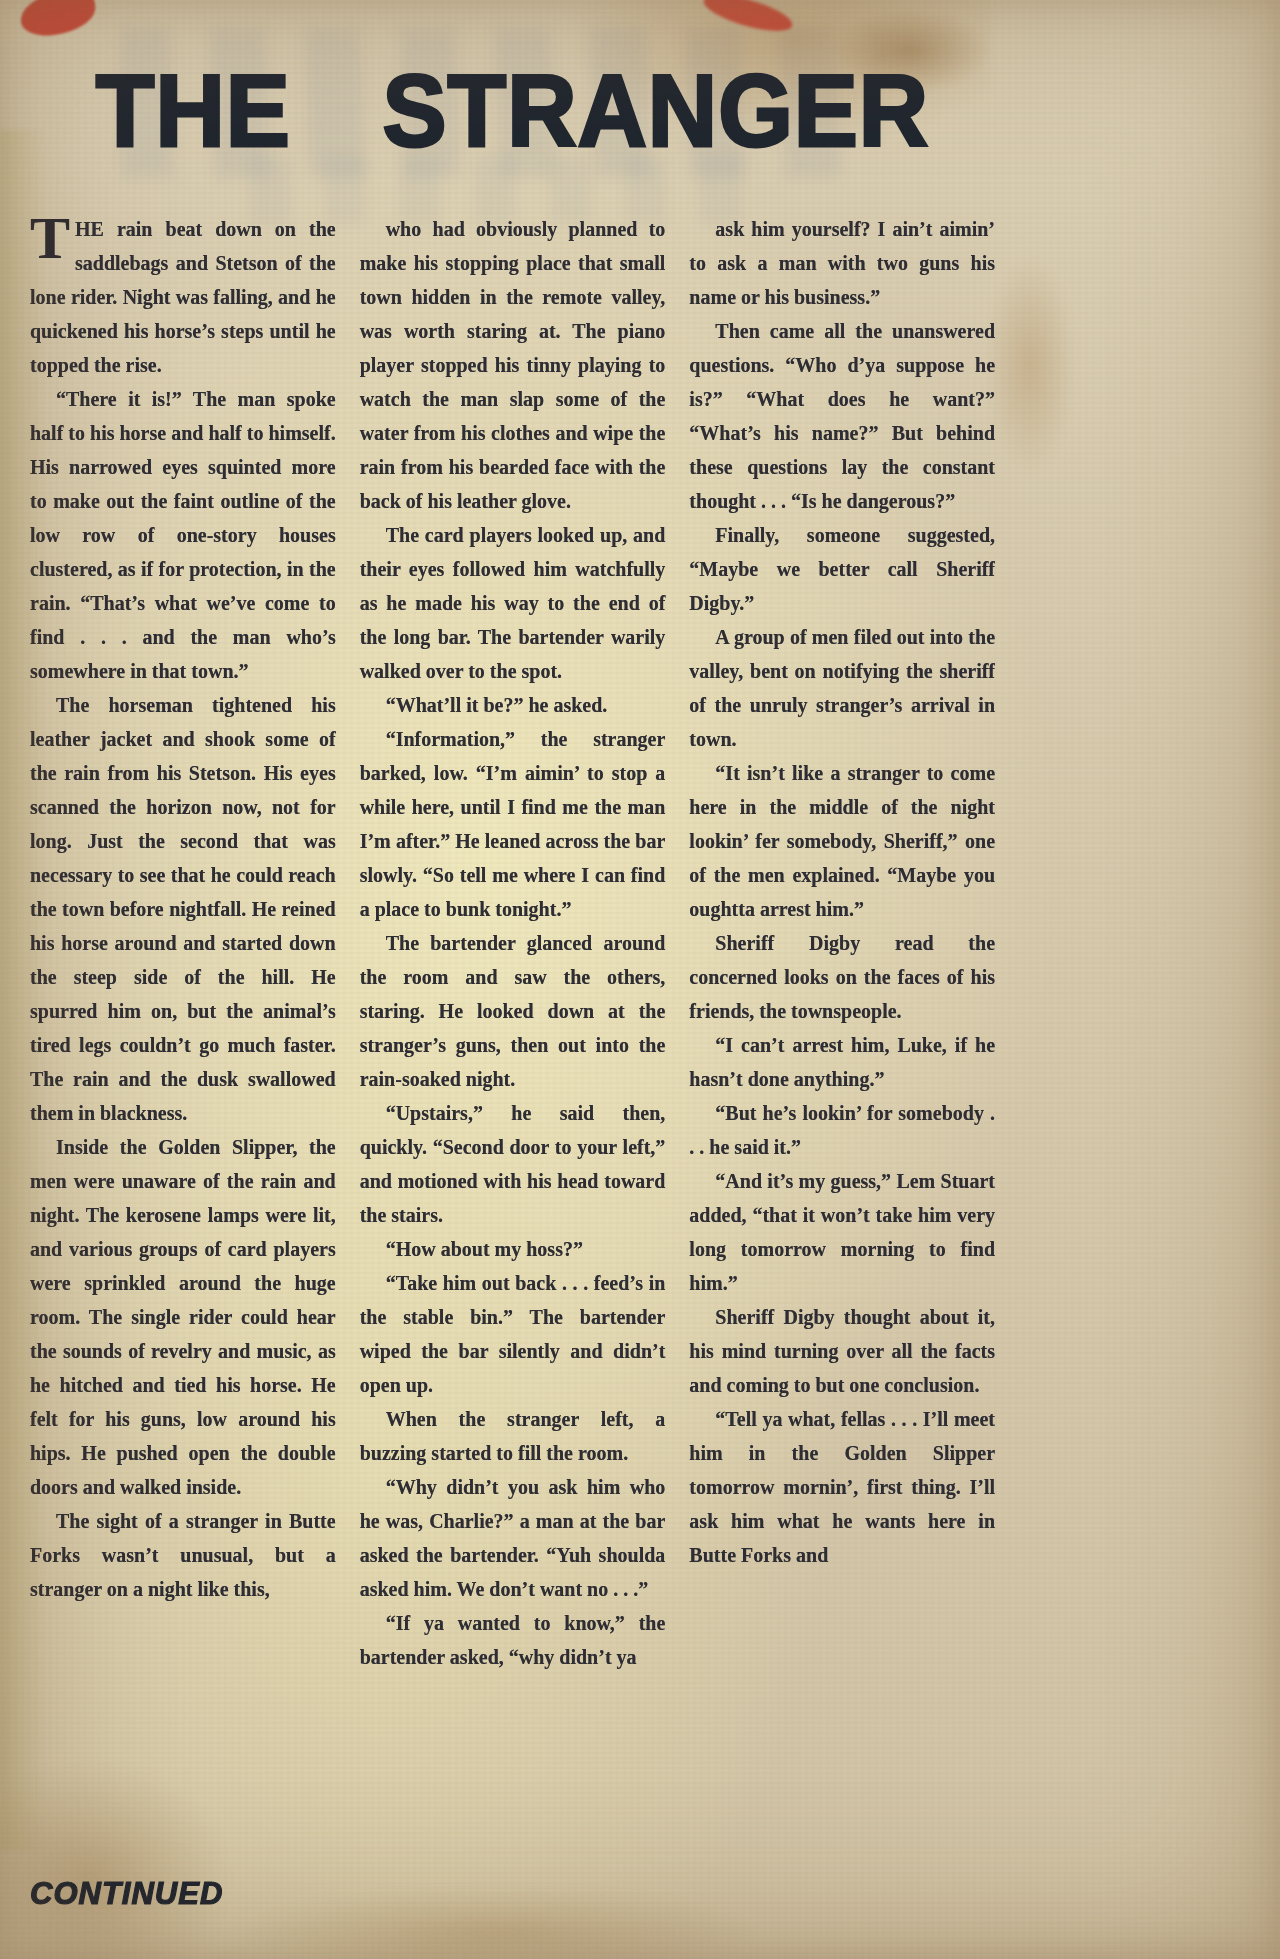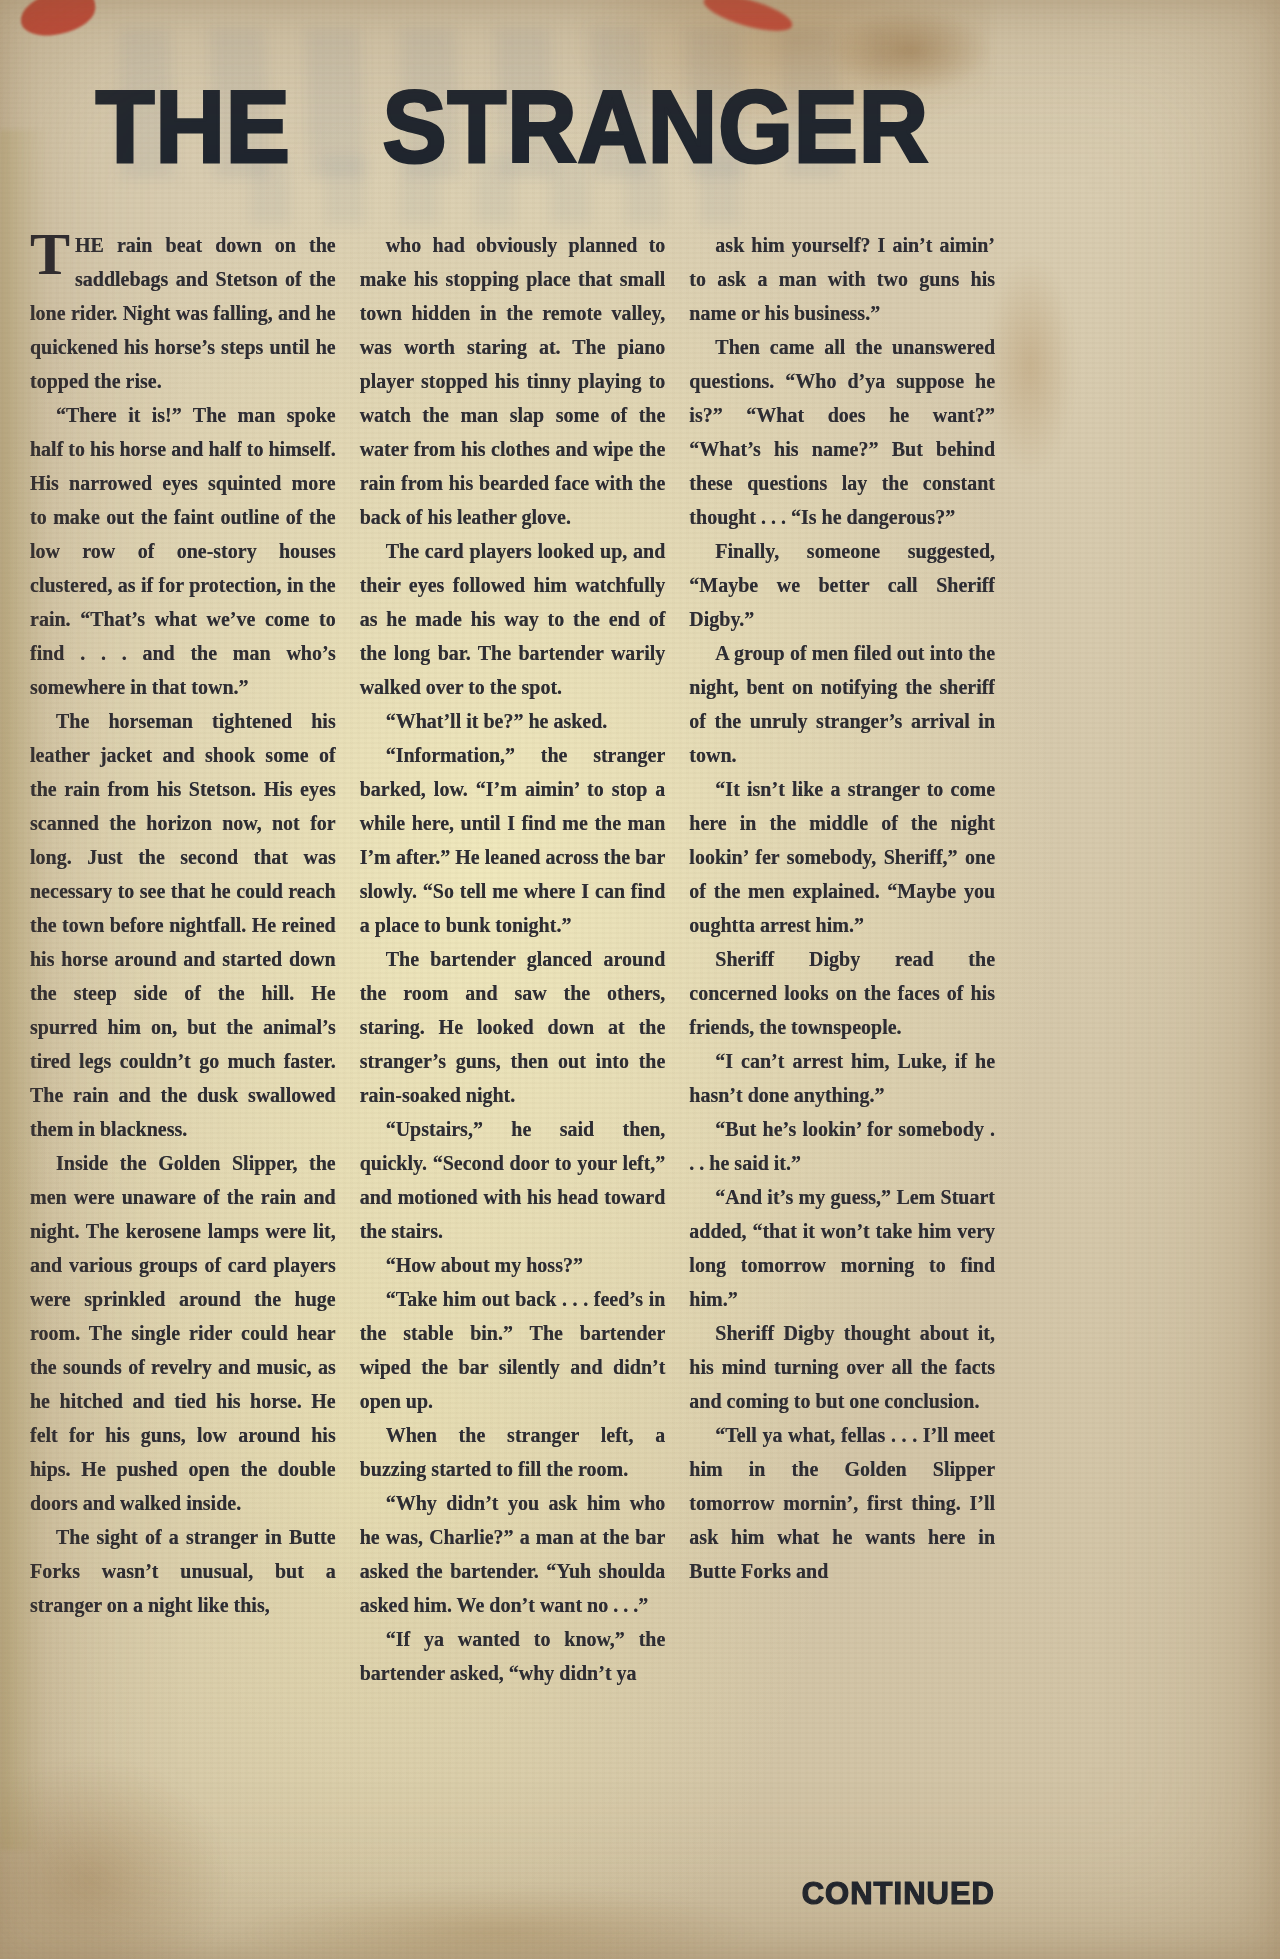--- a/index.html
+++ b/index.html
@@ -43,21 +43,21 @@
     background: repeating-linear-gradient(88deg, rgba(70,95,140,.07) 0 55px, rgba(70,95,140,0) 55px 95px);
     filter: blur(7px); }
   .ghost-2 { left: 250px; top: 155px; width: 500px; height: 70px;
     background: repeating-linear-gradient(90deg, rgba(70,95,140,.05) 0 40px, rgba(70,95,140,0) 40px 75px);
     filter: blur(6px); }
   .vignette {
     position: absolute; inset: 0; pointer-events: none;
     box-shadow: inset 0 0 160px rgba(118,88,48,.38), inset 0 0 36px rgba(118,88,48,.22);
   }
 
-  .content { position: absolute; left: 30px; top: 0; width: 965px; margin-top: 16px; }
+  .content { position: absolute; left: 30px; top: 0; width: 965px; }
   .title {
     margin: 60px 0 0 0;
     text-align: center;
     font-family: "Liberation Sans", sans-serif;
     font-weight: bold;
     font-size: 96px;
     line-height: 1.0;
     letter-spacing: 1px;
     word-spacing: 64px;
     color: #20262f;
@@ -86,26 +86,26 @@
   .dropcap {
     float: left;
     font-size: 60px;
     line-height: 48px;
     padding: 2px 5px 0 0;
     font-weight: 700;
     color: #2a2930;
   }
   .continued {
     position: absolute; left: 30px; top: 1876px; width: 965px;
-    text-align: right;
     font-family: "Liberation Sans", sans-serif;
     font-weight: bold;
     font-size: 31px;
     letter-spacing: 1px;
     color: #1d232d;
+    font-style: italic;
     -webkit-text-stroke: 1.2px #1d232d;
   }
 </style>
 </head>
 <body>
 
 <div class="paper">
   <div class="grain"></div>
 
   <div class="stain ghost-1"></div>
@@ -143,21 +143,21 @@
         <p class="para">“Take him out back . . . feed’s in the stable bin.” The bartender wiped the bar silently and didn’t open up.</p>
         <p class="para">When the stranger left, a buzzing started to fill the room.</p>
         <p class="para">“Why didn’t you ask him who he was, Charlie?” a man at the bar asked the bartender. “Yuh shoulda asked him. We don’t want no . . .”</p>
         <p class="para">“If ya wanted to know,” the bartender asked, “why didn’t ya</p>
       </div>
 
       <div class="col">
         <p class="para">ask him yourself? I ain’t aimin’ to ask a man with two guns his name or his business.”</p>
         <p class="para">Then came all the unanswered questions. “Who d’ya suppose he is?” “What does he want?” “What’s his name?” But behind these questions lay the constant thought . . . “Is he dangerous?”</p>
         <p class="para">Finally, someone suggested, “Maybe we better call Sheriff Digby.”</p>
-        <p class="para">A group of men filed out into the night, bent on notifying the sheriff of the unruly stranger’s arrival in town.</p>
+        <p class="para">A group of men filed out into the valley, bent on notifying the sheriff of the unruly stranger’s arrival in town.</p>
         <p class="para">“It isn’t like a stranger to come here in the middle of the night lookin’ fer somebody, Sheriff,” one of the men explained. “Maybe you oughtta arrest him.”</p>
         <p class="para">Sheriff Digby read the concerned looks on the faces of his friends, the townspeople.</p>
         <p class="para">“I can’t arrest him, Luke, if he hasn’t done anything.”</p>
         <p class="para">“But he’s lookin’ for somebody . . . he said it.”</p>
         <p class="para">“And it’s my guess,” Lem Stuart added, “that it won’t take him very long tomorrow morning to find him.”</p>
         <p class="para">Sheriff Digby thought about it, his mind turning over all the facts and coming to but one conclusion.</p>
         <p class="para">“Tell ya what, fellas . . . I’ll meet him in the Golden Slipper tomorrow mornin’, first thing. I’ll ask him what he wants here in Butte Forks and</p>
       </div>
 
     </div>

